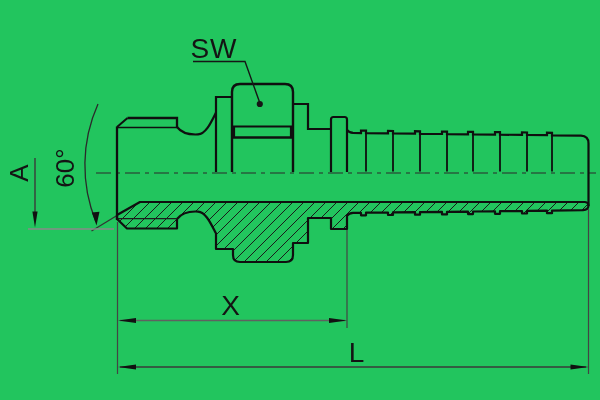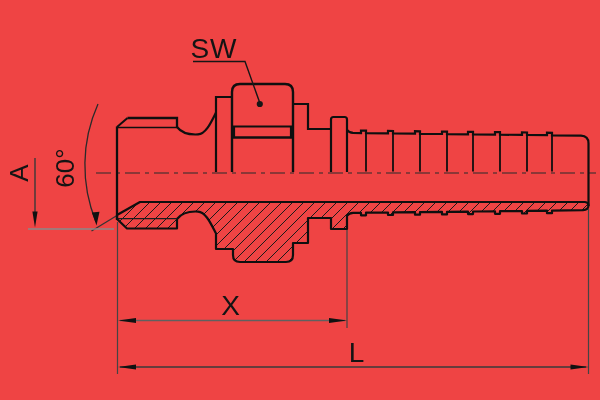--- a/index.html
+++ b/index.html
@@ -1,19 +1,19 @@
 <!DOCTYPE html>
 <html><head>
 <meta charset="utf-8">
 <style>
   html,body{margin:0;padding:0;background:#fff;}
   .stage{
     position:relative;
     width:600px;height:400px;
-    background:#ef4444;
+    background:#22c55e;
     font-family:"Liberation Sans", sans-serif;
     overflow:hidden;
   }
   svg{display:block;}
   text{
     fill:#141414;
     font-family:"Liberation Sans","DejaVu Sans",sans-serif;
   }
   .lbl-big{font-size:28px;letter-spacing:1px;}
   .lbl-med{font-size:26px;}

